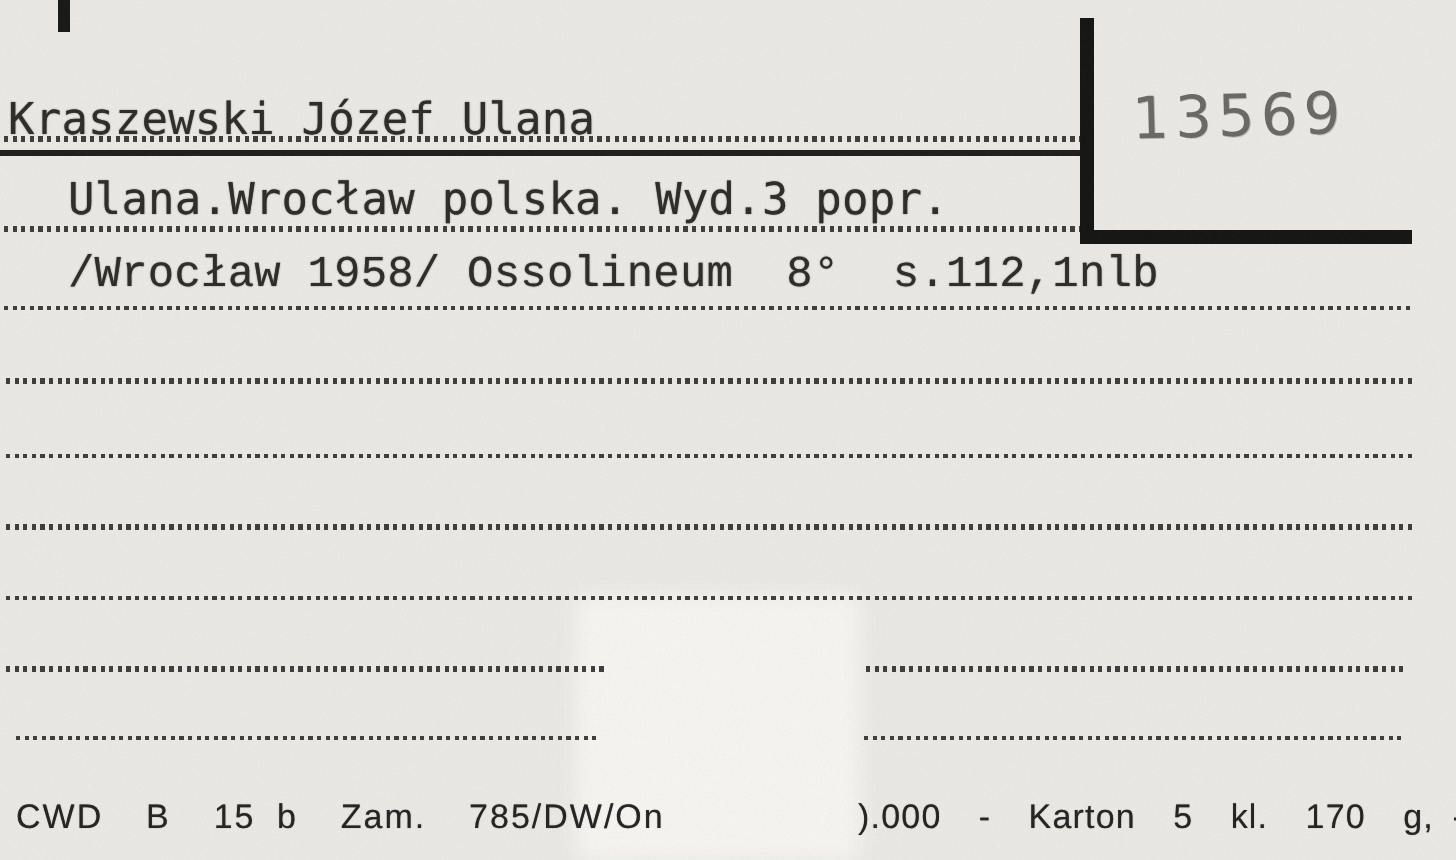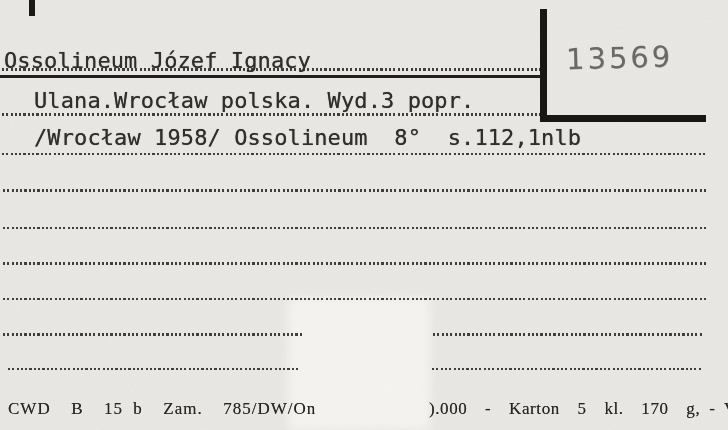--- a/index.html
+++ b/index.html
@@ -29,21 +29,21 @@
     font-family: "DejaVu Sans Mono", monospace;
     font-size: 22px;
     line-height: 22px;
     color: #2c2b28;
     white-space: pre;
     text-shadow: 0 0 0.7px rgba(35,34,32,0.75);
     letter-spacing: 0.1px;
   }
   .author  { left: 4px;  top: 50px; }
   .title   { left: 34px; top: 90px; }
-  .imprint { left: 34px; top: 127px; }
+  .imprint { left: 34px; top: 127px; font-family: Liberation Mono, monospace; }
 
   
   .rule {
     position: absolute;
     height: 2.6px;
     background-image: repeating-linear-gradient(90deg,
       #2e2d2b 0px, #2e2d2b 2.1px, transparent 2.1px, transparent 4.3px);
     opacity: 0.92;
   }
   .r-author  { left: 2px; top: 68px;    width: 539px; }
@@ -101,21 +101,21 @@
     color: #6a6864;
     letter-spacing: 3px;
     transform: rotate(-1.5deg);
     text-shadow: 0.4px 0.4px 0 rgba(106,104,100,0.35);
   }
 
   
   .print {
     position: absolute;
     top: 399px;
-    font-family: Liberation Serif, serif;
+    font-family: Liberation Sans, sans-serif;
     font-size: 17px;
     line-height: 20px;
     color: #232220;
     white-space: pre;
     letter-spacing: 1px;
     word-spacing: 5px;
     text-shadow: 0 0 0.5px rgba(30,30,28,0.6);
   }
   .print-left  { left: 8px; }
   .print-right { left: 429px; letter-spacing: 0.6px; word-spacing: 4px; }
@@ -145,21 +145,21 @@
   <div class="rule r-e5b"></div>
   <div class="rule r-e6a"></div>
   <div class="rule r-e6b"></div>
 
   <div class="top-tick"></div>
 
   <div class="bracket-v"></div>
   <div class="bracket-h"></div>
   <div class="accession-number">13569</div>
 
-  <div class="tw author">Ossolineum Józef Ignacy</div>
+  <div class="tw author">Kraszewski Józef Ulana</div>
   <div class="tw title">Ulana.Wrocław polska. Wyd.3 popr.</div>
   <div class="tw imprint">/Wrocław 1958/ Ossolineum  8°  s.112,1nlb</div>
 
   <div class="print print-left">CWD  B  15 b  Zam.  785/DW/On</div>
   <div class="print print-right">).000  -  Karton  5  kl.  170  g, - VI.69.</div>
 
   <svg class="noise" width="728" height="430" aria-hidden="true">
     <filter id="grain">
       <feTurbulence type="fractalNoise" baseFrequency="0.85" numOctaves="2" stitchTiles="stitch"></feTurbulence>
       <feColorMatrix type="matrix" values="0 0 0 0 0.25  0 0 0 0 0.25  0 0 0 0 0.24  0 0 0 0.45 0"></feColorMatrix>

